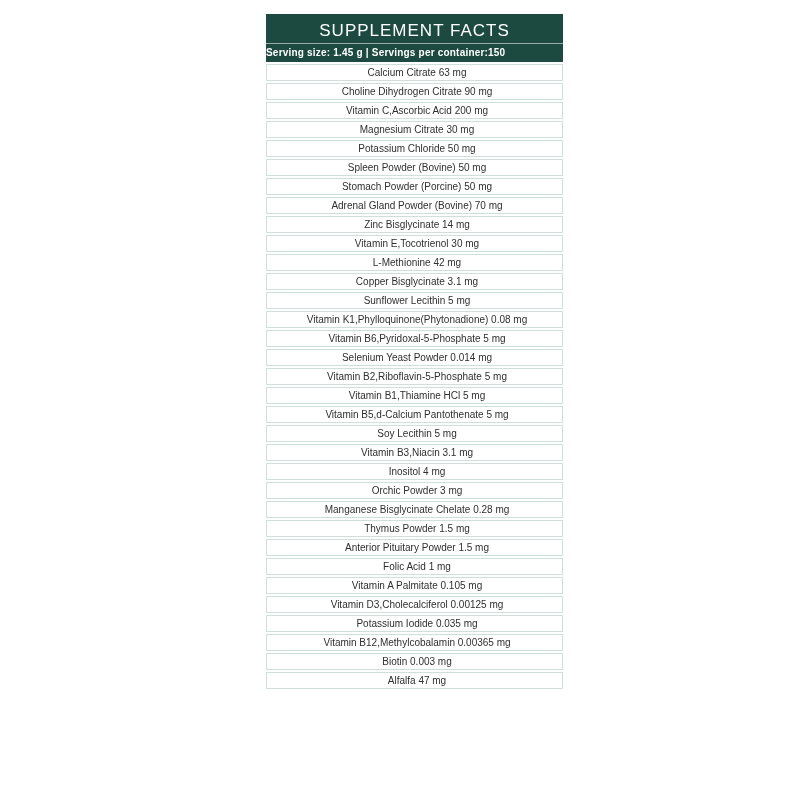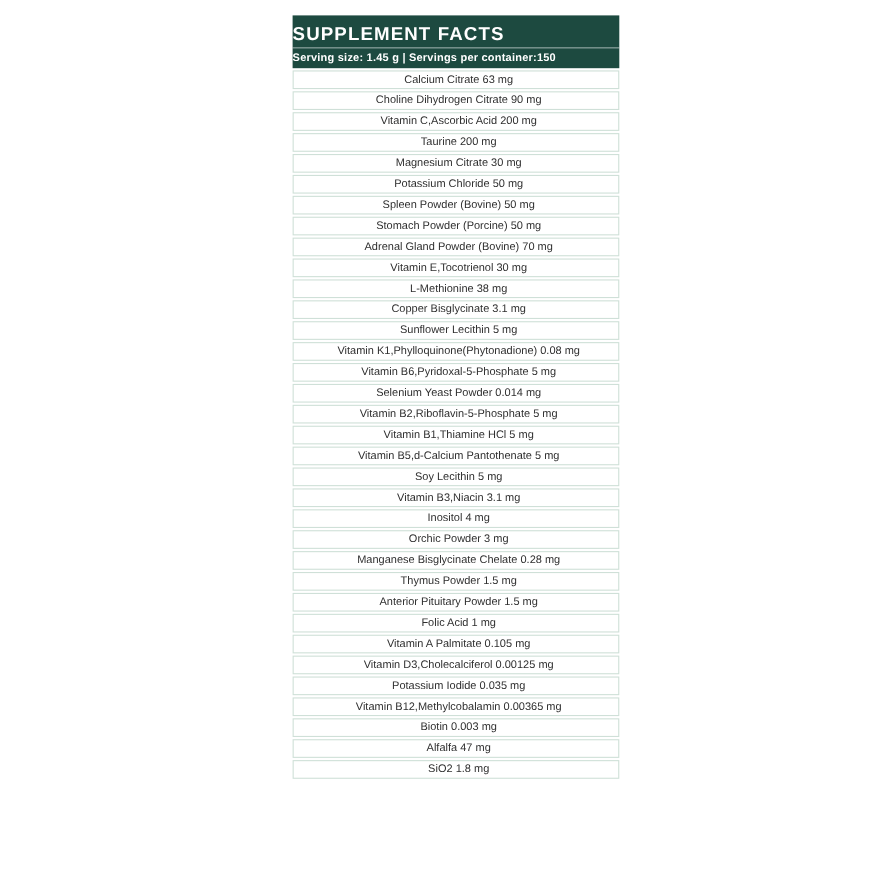--- a/index.html
+++ b/index.html
@@ -19,23 +19,23 @@
     width:297px;
   }
   .header{
     background:var(--header_bg);
     color:var(--header_text);
     width:100%;
     height:48px;
   }
   .title{
     font-size:17px;
-    font-weight:bold;
+    font-weight:normal;
     letter-spacing:1px;
-    text-align:left;
+    text-align:center;
     padding-top:5px;
     line-height:24px;
     height:29px;
   }
   .divider{
     height:1px;
     background:rgba(255,255,255,0.55);
   }
   .serving{
     font-size:10px;
@@ -67,28 +67,28 @@
 <div class="label">
   <div class="header">
     <div class="title">SUPPLEMENT FACTS</div>
     <div class="divider"></div>
     <div class="serving">Serving size: 1.45 g | Servings per container:150</div>
   </div>
   <div class="rows">
       <div class="row">Calcium Citrate 63 mg</div>
       <div class="row">Choline Dihydrogen Citrate 90 mg</div>
       <div class="row">Vitamin C,Ascorbic Acid 200 mg</div>
-      <div class="row">Taurine 200 mg</div>
       <div class="row">Magnesium Citrate 30 mg</div>
       <div class="row">Potassium Chloride 50 mg</div>
       <div class="row">Spleen Powder (Bovine) 50 mg</div>
       <div class="row">Stomach Powder (Porcine) 50 mg</div>
       <div class="row">Adrenal Gland Powder (Bovine) 70 mg</div>
+      <div class="row">Zinc Bisglycinate 14 mg</div>
       <div class="row">Vitamin E,Tocotrienol 30 mg</div>
-      <div class="row">L-Methionine 38 mg</div>
+      <div class="row">L-Methionine 42 mg</div>
       <div class="row">Copper Bisglycinate 3.1 mg</div>
       <div class="row">Sunflower Lecithin 5 mg</div>
       <div class="row">Vitamin K1,Phylloquinone(Phytonadione) 0.08 mg</div>
       <div class="row">Vitamin B6,Pyridoxal-5-Phosphate 5 mg</div>
       <div class="row">Selenium Yeast Powder 0.014 mg</div>
       <div class="row">Vitamin B2,Riboflavin-5-Phosphate 5 mg</div>
       <div class="row">Vitamin B1,Thiamine HCl 5 mg</div>
       <div class="row">Vitamin B5,d-Calcium Pantothenate 5 mg</div>
       <div class="row">Soy Lecithin 5 mg</div>
       <div class="row">Vitamin B3,Niacin 3.1 mg</div>
@@ -97,15 +97,14 @@
       <div class="row">Manganese Bisglycinate Chelate 0.28 mg</div>
       <div class="row">Thymus Powder 1.5 mg</div>
       <div class="row">Anterior Pituitary Powder 1.5 mg</div>
       <div class="row">Folic Acid 1 mg</div>
       <div class="row">Vitamin A Palmitate 0.105 mg</div>
       <div class="row">Vitamin D3,Cholecalciferol 0.00125 mg</div>
       <div class="row">Potassium Iodide 0.035 mg</div>
       <div class="row">Vitamin B12,Methylcobalamin 0.00365 mg</div>
       <div class="row">Biotin 0.003 mg</div>
       <div class="row">Alfalfa 47 mg</div>
-      <div class="row">SiO2 1.8 mg</div>
     </div>
 </div>
 
 </body></html>

